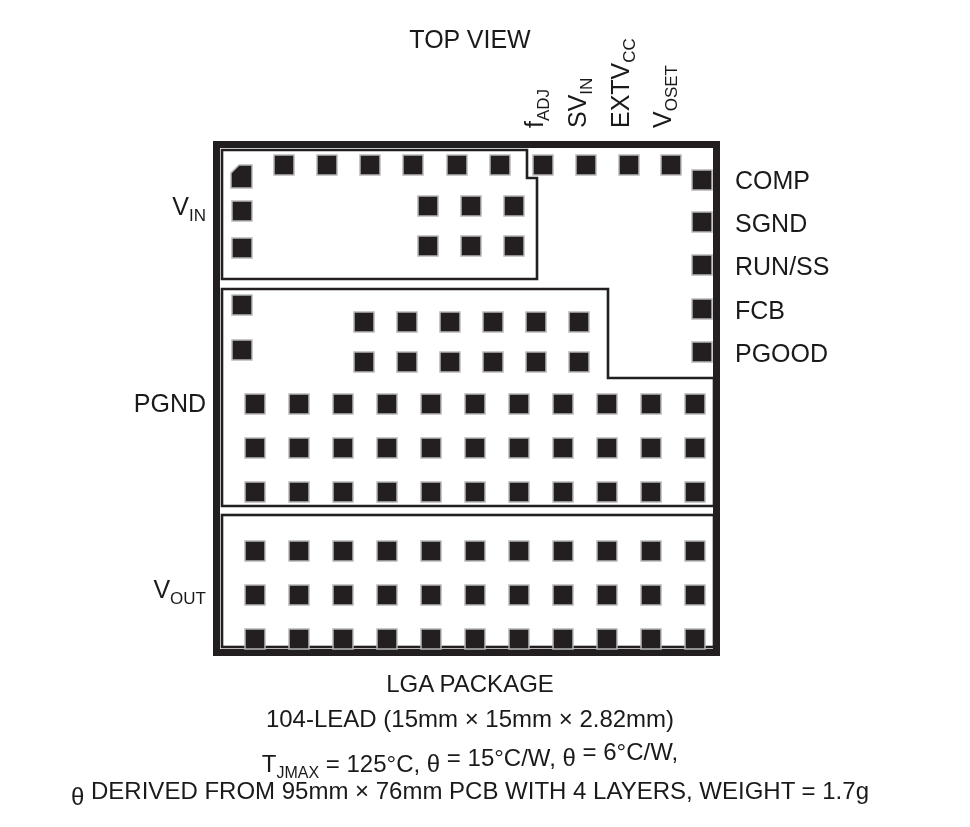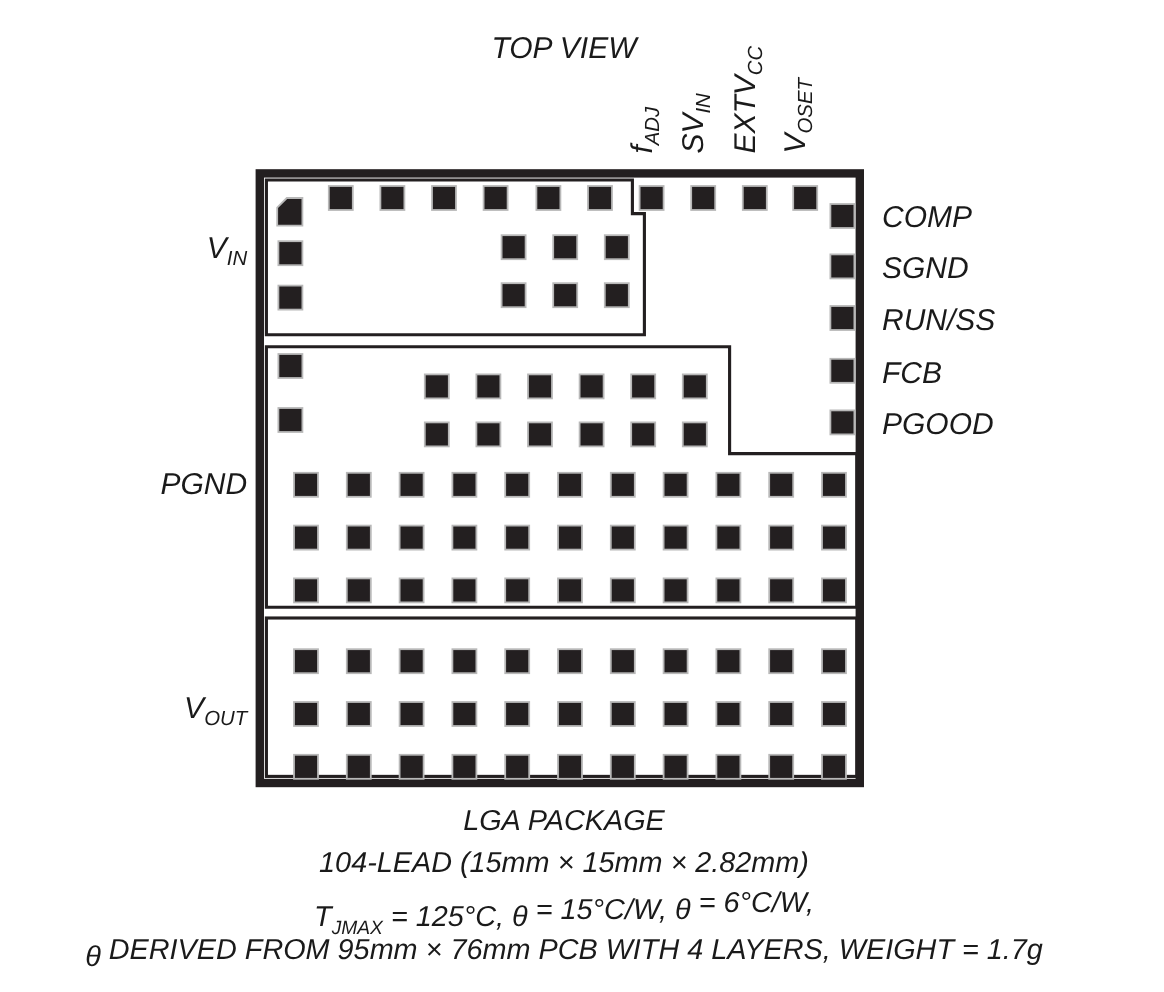--- a/index.html
+++ b/index.html
@@ -11,21 +11,20 @@
     width: 970px;
     height: 827px;
     font-family: "Liberation Sans", sans-serif;
     color: #1a1a1a;
     overflow: hidden;
   }
   #stage {
     position: relative;
     width: 970px;
     height: 827px;
-    font-style: italic;
   }
   svg#diagram {
     position: absolute;
     left: 0;
     top: 0;
     width: 970px;
     height: 827px;
   }
   .ttl {
     font-size: 25px;

